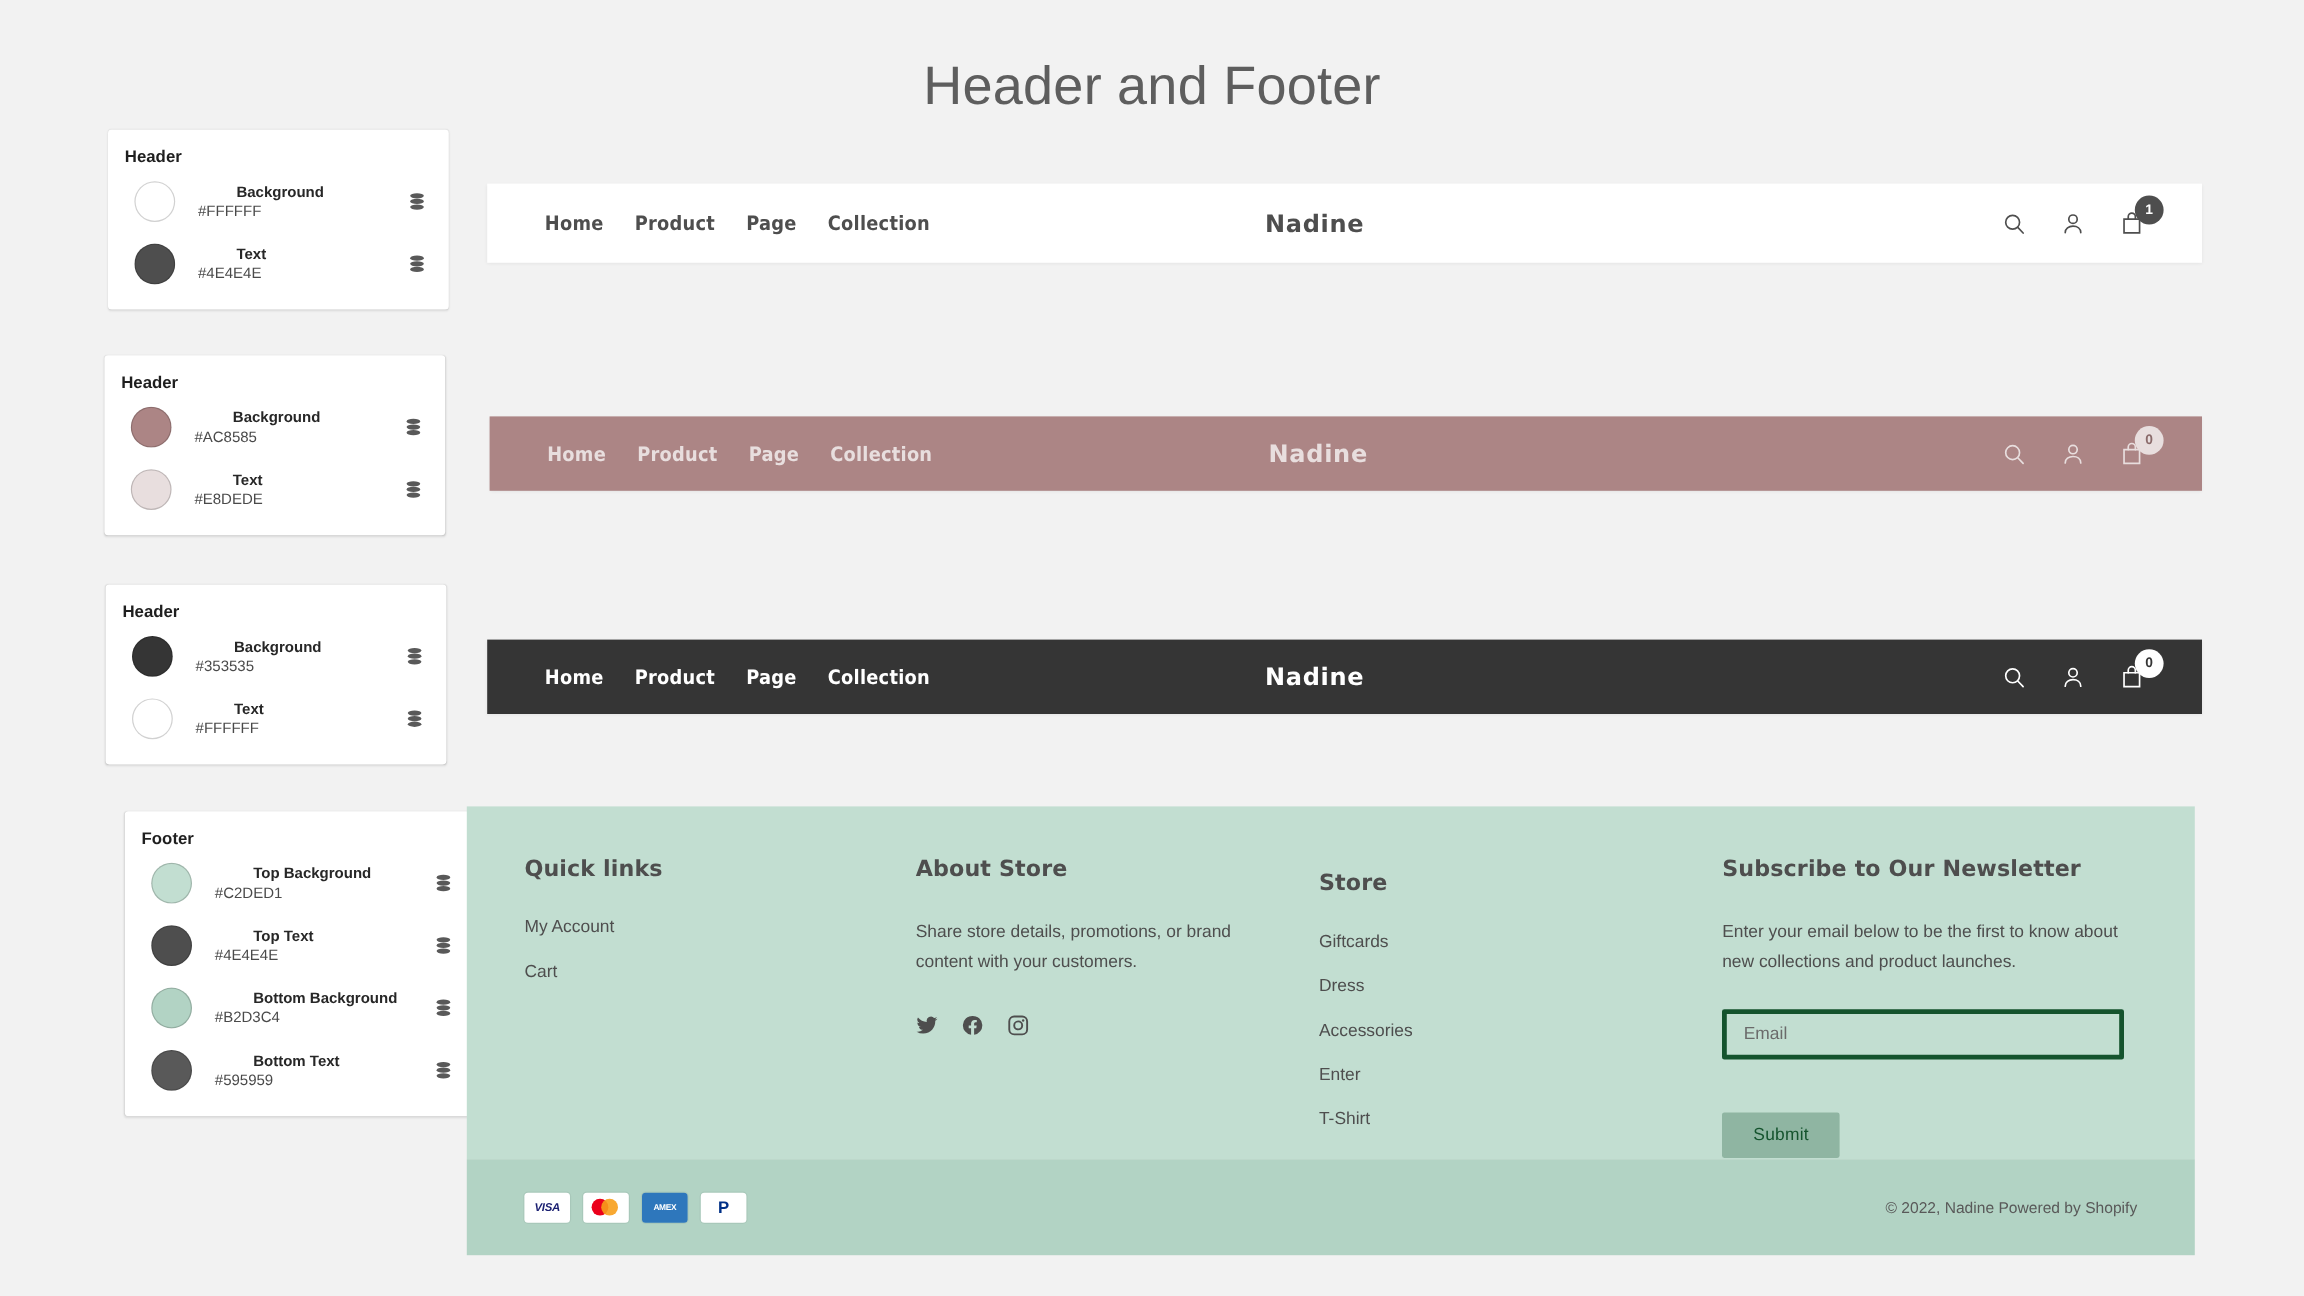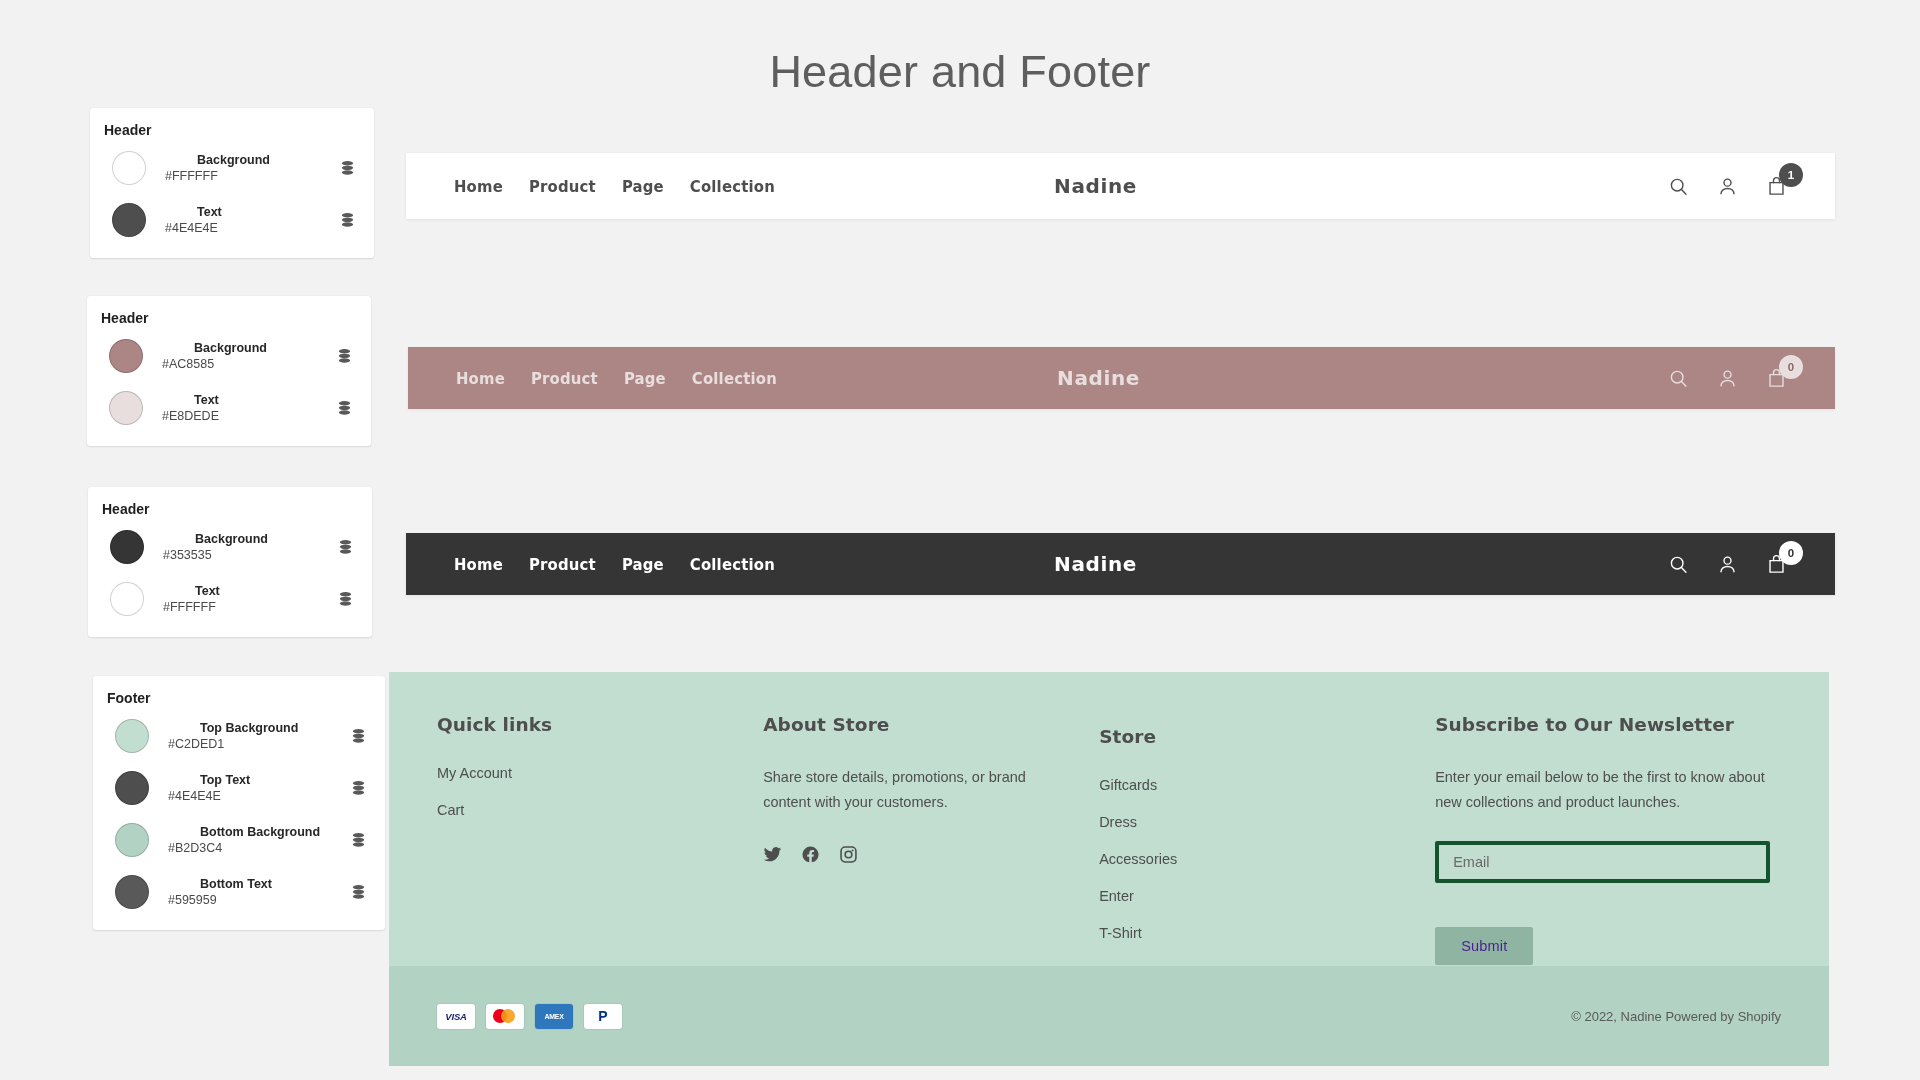--- a/index.html
+++ b/index.html
@@ -111,21 +111,21 @@
   .news-submit {
     margin-top: 20px;
     padding: 11px 26px;
     border: none; border-radius: 2px;
     font-size: 14.5px; letter-spacing: .2px;
     cursor: pointer;
     font-family: "Liberation Sans", sans-serif;
   }
   .footer-bottom {
     display: flex; align-items: center; justify-content: space-between;
-    padding: 0 48px; height: 100px;
+    padding: 0 48px; height: 80px;
   }
   .pay-row { display: flex; gap: 11px; align-items: center; }
   .pay-card {
     width: 38px; height: 25px; border-radius: 3px;
     display: flex; align-items: center; justify-content: center;
     font-size: 8px; font-weight: 700;
     background: #fff;
     box-shadow: 0 0 0 1px rgba(0,0,0,.05);
   }
   .copyright { font-size: 13px; }
@@ -212,21 +212,21 @@
             <div class="swatch-name">Text</div>
             <div class="swatch-hex">#FFFFFF</div>
           </div>
           <span class="layers-icon"><svg viewBox="0 0 24 24" width="17" height="17">
               <ellipse cx="12" cy="5.2" rx="8" ry="3.1" fill="#595959"></ellipse>
               <ellipse cx="12" cy="11.8" rx="8" ry="3.1" fill="#595959"></ellipse>
               <ellipse cx="12" cy="18.4" rx="8" ry="3.1" fill="#595959"></ellipse>
             </svg></span>
         </div>
       </div>
-      <div class="swatch-panel" style="left: 93px; top: 676px; width: 292px;">
+      <div class="swatch-panel" style="left: 104px; top: 676px; width: 292px;">
         <div class="panel-title">Footer</div>
         <div class="swatch-row">
           <div class="swatch-dot" style="background:#C2DED1;"></div>
           <div class="swatch-meta">
             <div class="swatch-name">Top Background</div>
             <div class="swatch-hex">#C2DED1</div>
           </div>
           <span class="layers-icon"><svg viewBox="0 0 24 24" width="17" height="17">
               <ellipse cx="12" cy="5.2" rx="8" ry="3.1" fill="#595959"></ellipse>
               <ellipse cx="12" cy="11.8" rx="8" ry="3.1" fill="#595959"></ellipse>
@@ -389,21 +389,21 @@
             <a class="flink" href="#" style="color: rgb(78, 78, 78);">Enter</a>
             <a class="flink" href="#" style="color: rgb(78, 78, 78);">T-Shirt</a>
           </div>
       </div>
 
       <div style="width:350px;">
         <div class="fcol-heading">Subscribe to Our Newsletter</div>
         <div class="news-text">Enter your email below to be the first to know about new collections and product launches.</div>
         <input class="news-input" type="email" placeholder="Email" style="">
         <br>
-        <button class="news-submit" style="background: rgb(143, 181, 162); color: #4c1d95; margin-top: 44px;">Submit</button>
+        <button class="news-submit" style="background: rgb(143, 181, 162); color: #14532d; margin-top: 44px;">Submit</button>
       </div>
     </div>
 
     <div class="footer-bottom" id="footer-bottom" style="background: rgb(178, 211, 196); color: rgb(89, 89, 89);">
       <div class="pay-row" id="pay-row">
           <span class="pay-card">
             <span style="color:#1a1f71;font-size:9.5px;font-weight:700;font-style:italic;letter-spacing:-.2px;">VISA</span>
           </span>
           <span class="pay-card">
             <span style="position:relative;display:inline-block;width:26px;height:16px;">

